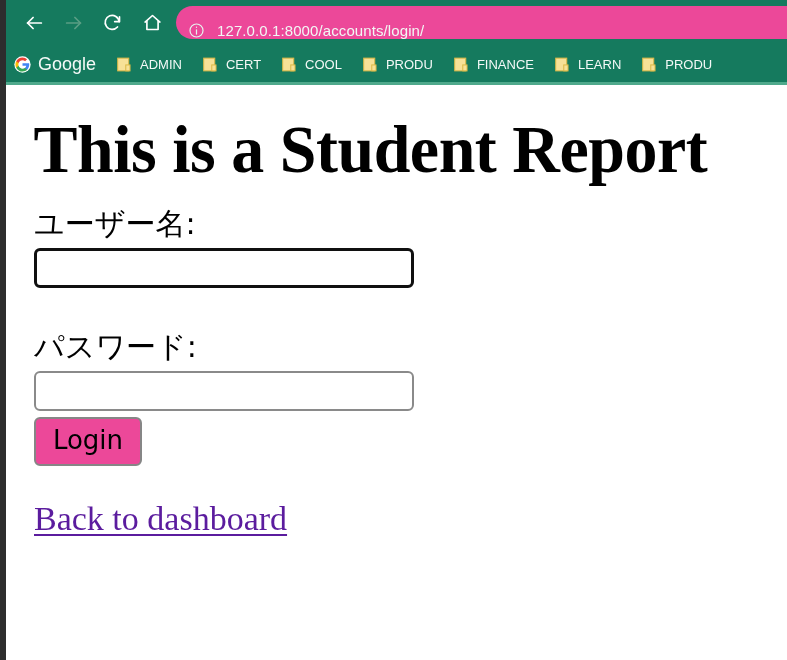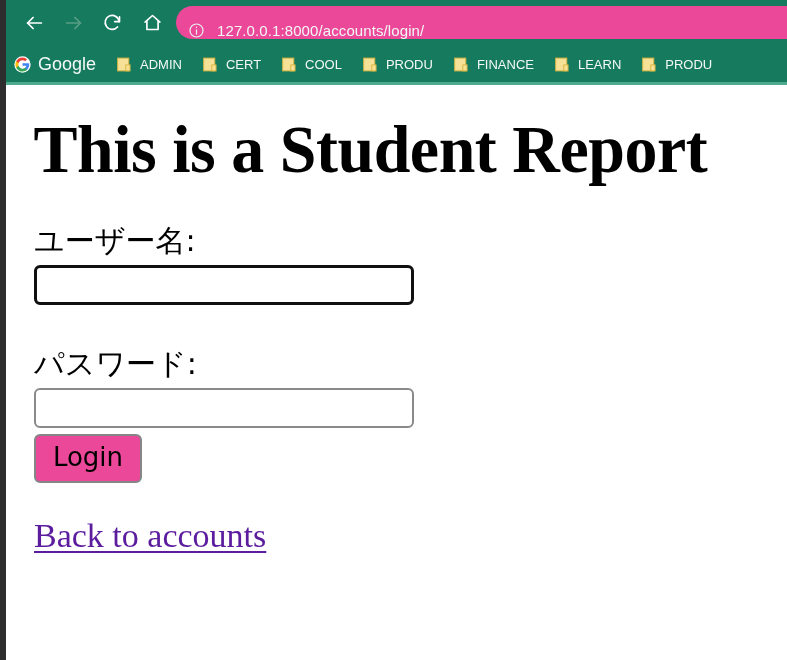--- a/index.html
+++ b/index.html
@@ -157,21 +157,21 @@
     line-height: 1.0;
     letter-spacing: -0.5px;
     color: #000000;
     transform: scaleX(0.97);
     transform-origin: left center;
     white-space: nowrap;
   }
 
   .form-area {
     padding: 0 0 0 16px;
-    margin-top: 41px;
+    margin-top: 24px;
     font-family: "Liberation Serif", serif;
   }
 
   .field-label {
     font-size: 30px;
     color: #000000;
     line-height: 1.1;
     margin: 0 0 8px 0;
     font-family: "DejaVu Sans", "Liberation Sans", sans-serif;
     font-weight: 400;
@@ -359,17 +359,17 @@
       <div class="field-label">ユーザー名:</div>
       <input class="text-input focused" type="text" autofocus="" placeholder="" style="">
 
       <div class="gap-after-input"></div>
 
       <div class="field-label">パスワード:</div>
       <input class="text-input idle" type="password" placeholder="" style="">
 
       <button class="login-button" type="submit">Login</button>
 
-      <a class="dash-link" href="#">Back to accounts</a>
+      <a class="dash-link" href="#">Back to dashboard</a>
     </form>
   </div>
 
 </div>
 
 </body></html>

